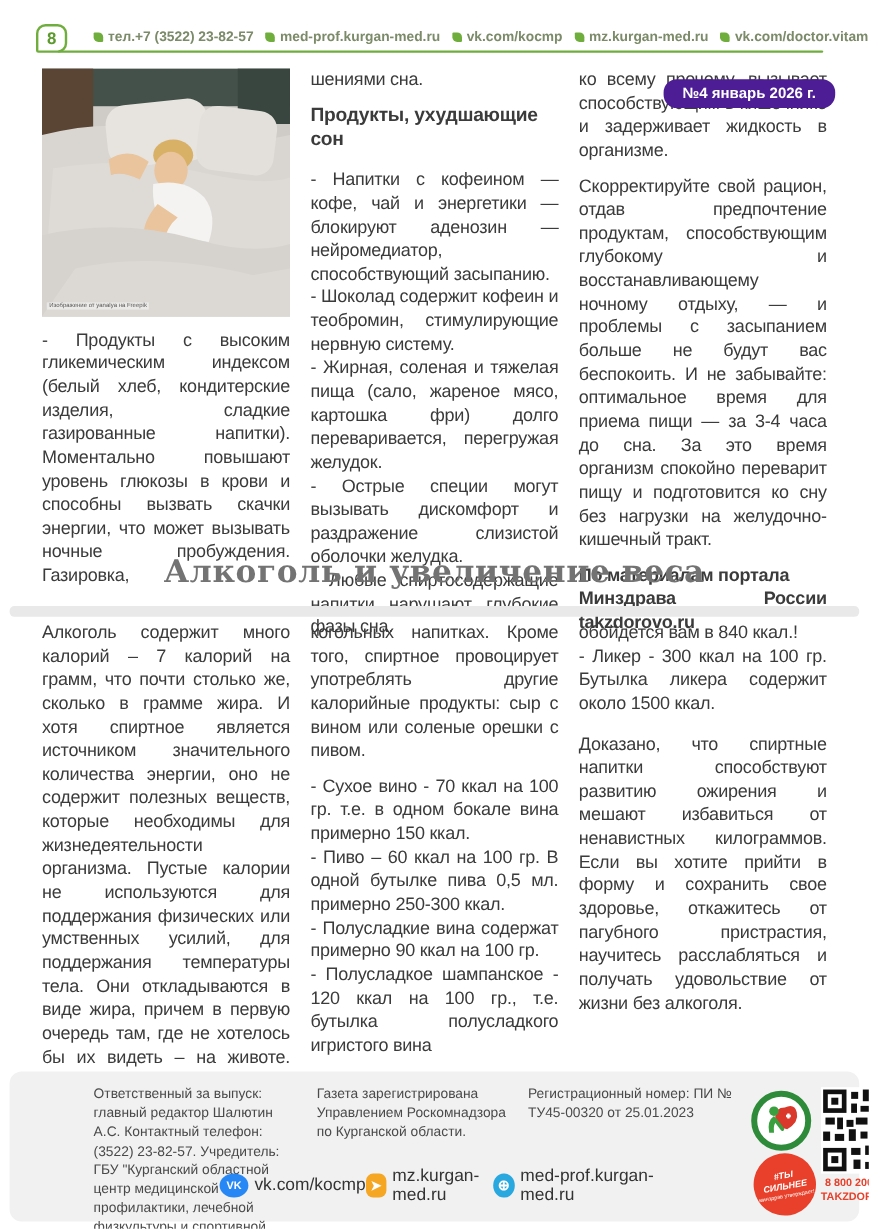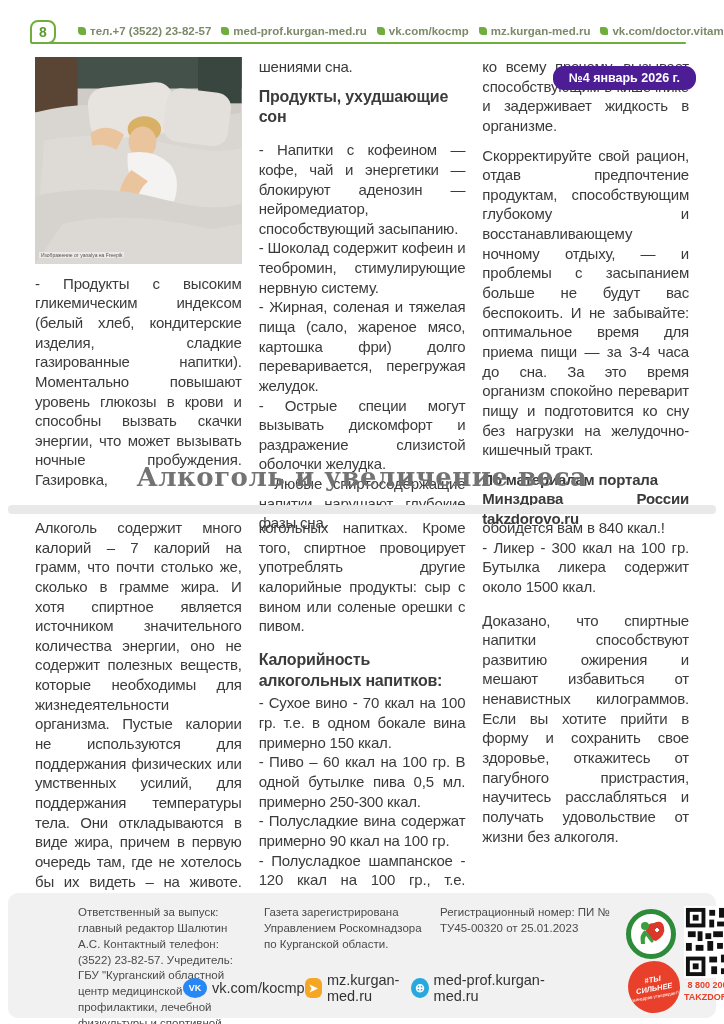--- a/index.html
+++ b/index.html
@@ -187,21 +187,20 @@
 
   <h1 class="headline2">Алкоголь и увеличение веса</h1>
   <div class="gray-bar"></div>
 
   <div class="cols section2">
     <div class="col">
       <p>Алкоголь содержит много калорий – 7 калорий на грамм, что почти столько же, сколько в грамме жира. И хотя спиртное является источником значительного количества энергии, оно не содержит полезных веществ, которые необходимы для жизнедеятельности организма. Пустые калории не используются для поддержания физических или умственных усилий, для поддержания температуры тела. Они откладываются в виде жира, причем в первую очередь там, где не хотелось бы их видеть – на животе. Особенно много калорий содержится в сладких ал-</p>
     </div>
     <div class="col">
       <p>когольных напитках. Кроме того, спиртное провоцирует употреблять другие калорийные продукты: сыр с вином или соленые орешки с пивом.</p>
-      <h3 style="margin-top:14px; margin-bottom:2px;">Калорийность алкогольных напитков:</h3>
       <p class="tight">- Сухое вино - 70 ккал на 100 гр. т.е. в одном бокале вина примерно 150 ккал.</p>
       <p class="tight">- Пиво – 60 ккал на 100 гр. В одной бутылке пива 0,5 мл. примерно 250-300 ккал.</p>
       <p class="tight">- Полусладкие вина содержат примерно 90 ккал на 100 гр.</p>
       <p class="tight">- Полусладкое шампанское - 120 ккал на 100 гр., т.е. бутылка полусладкого игристого вина</p>
     </div>
     <div class="col">
       <p class="tight">обойдется вам в 840 ккал.!</p>
       <p class="tight">- Ликер - 300 ккал на 100 гр. Бутылка ликера содержит около 1500 ккал.</p>
       <p style="margin-top:14px;">Доказано, что спиртные напитки способствуют развитию ожирения и мешают избавиться от ненавистных килограммов. Если вы хотите прийти в форму и сохранить свое здоровье, откажитесь от пагубного пристрастия, научитесь расслабляться и получать удовольствие от жизни без алкоголя.</p>
     </div>

